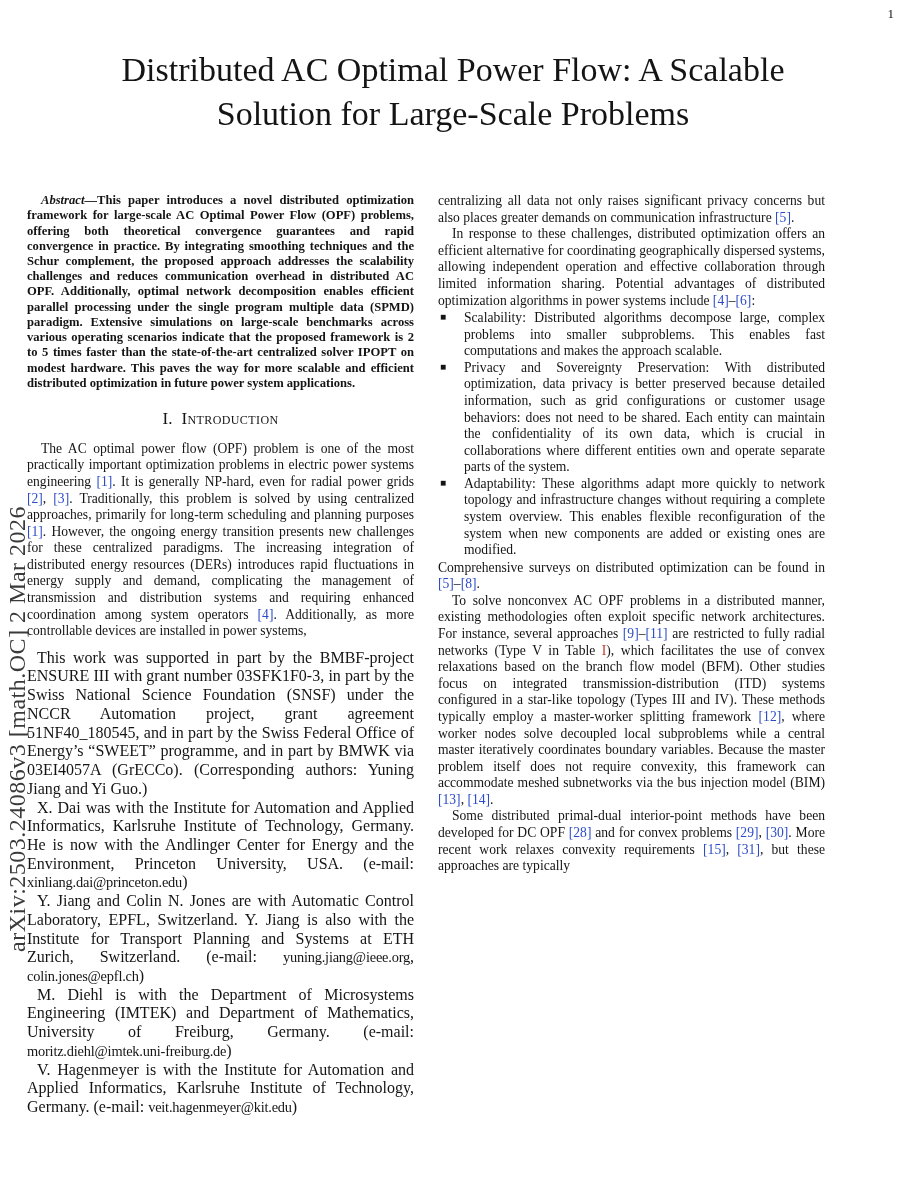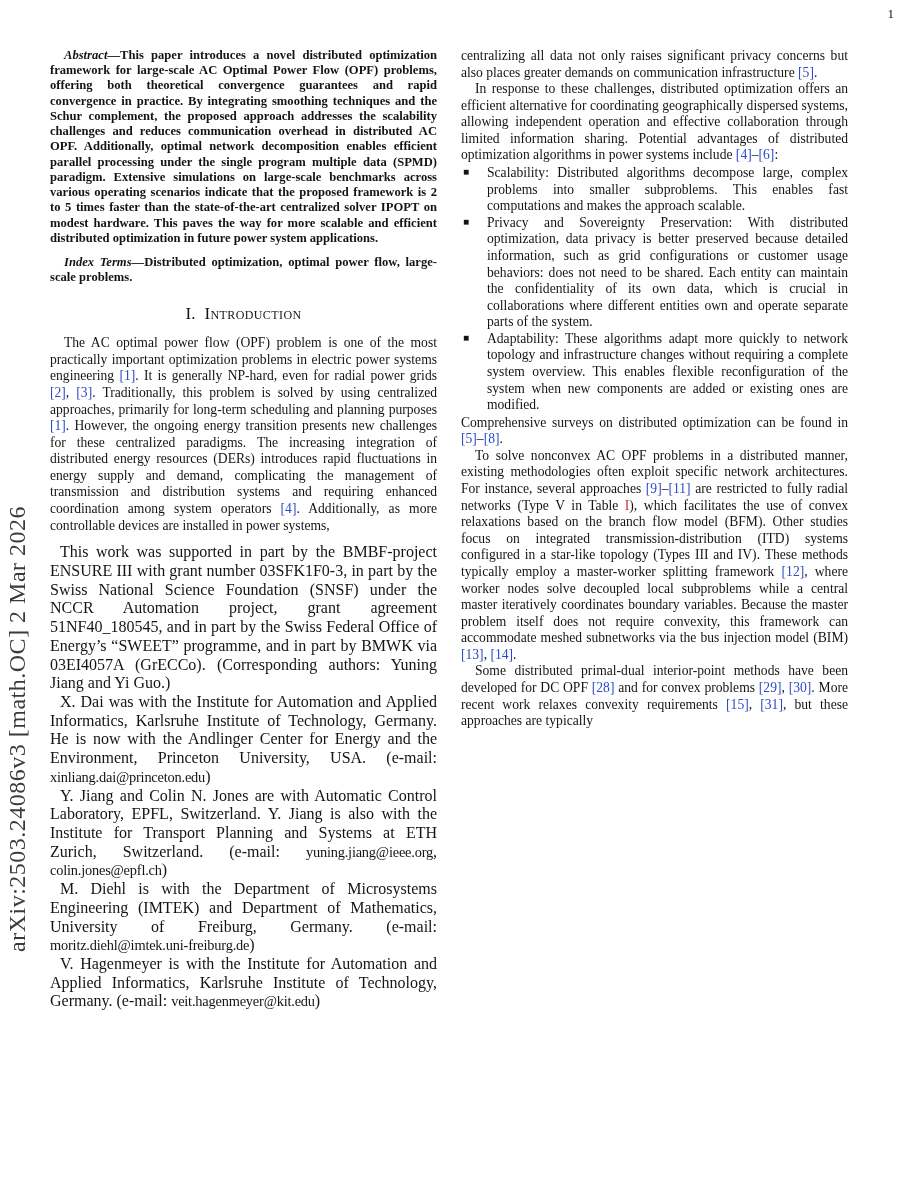--- a/index.html
+++ b/index.html
@@ -38,22 +38,22 @@
   }
   .authors {
     margin-top: 16px;
     font-size: 15.5px;
     line-height: 1.55;
   }
   .it { font-style: italic; }
   .columns {
     display: flex;
     gap: 24px;
-    padding: 0 50px;
-    margin-top: 43px;
+    padding: 0 27px;
+    margin-top: 58px;
   }
   .col {
     width: 387px;
     text-align: justify;
     font-size: 13.6px;
     line-height: 1.22;
   }
   .col p { margin: 0; text-indent: 14px; }
   .col p.noindent { text-indent: 0; }
   .abstract, .index-terms {
@@ -107,30 +107,33 @@
 </head>
 <body>
 
 <div class="page">
 
   <div class="pagenum">1</div>
 
   <div class="arxiv-stamp">arXiv:2503.24086v3  [math.OC]  2 Mar 2026</div>
 
   <div class="header">
+    <h1 class="title">
+      <div>Distributed AC Optimal Power Flow: A Scalable</div>
+      <div>Solution for Large-Scale Problems</div>
+    </h1>
     <div class="authors">
     </div>
   </div>
 
   <div class="columns">
 
     <div class="col">
       <p class="abstract"><span class="abs-label">Abstract—</span><span>This paper introduces a novel distributed optimization framework for large-scale AC Optimal Power Flow (OPF) problems, offering both theoretical convergence guarantees and rapid convergence in practice. By integrating smoothing techniques and the Schur complement, the proposed approach addresses the scalability challenges and reduces communication overhead in distributed AC OPF. Additionally, optimal network decomposition enables efficient parallel processing under the single program multiple data (SPMD) paradigm. Extensive simulations on large-scale benchmarks across various operating scenarios indicate that the proposed framework is 2 to 5 times faster than the state-of-the-art centralized solver IPOPT on modest hardware. This paves the way for more scalable and efficient distributed optimization in future power system applications.</span></p>
 
-      <p class="index-terms"><span class="abs-label">Index Terms—</span><span>Distributed optimization, optimal power flow, large-scale problems.</span></p>
 
       <h2 class="section-heading"><span class="num">I.</span><span class="sc">Introduction</span></h2>
 
       <p>The AC optimal power flow (OPF) problem is one of the most practically important optimization problems in electric power systems engineering <span class="cite">[1]</span>. It is generally NP-hard, even for radial power grids <span class="cite">[2]</span>, <span class="cite">[3]</span>. Traditionally, this problem is solved by using centralized approaches, primarily for long-term scheduling and planning purposes <span class="cite">[1]</span>. However, the ongoing energy transition presents new challenges for these centralized paradigms. The increasing integration of distributed energy resources (DERs) introduces rapid fluctuations in energy supply and demand, complicating the management of transmission and distribution systems and requiring enhanced coordination among system operators <span class="cite">[4]</span>. Additionally, as more controllable devices are installed in power systems,</p>
 
       <div class="footnotes">
         <p>This work was supported in part by the BMBF-project ENSURE III with grant number 03SFK1F0-3, in part by the Swiss National Science Foundation (SNSF) under the NCCR Automation project, grant agreement 51NF40_180545, and in part by the Swiss Federal Office of Energy’s “SWEET” programme, and in part by BMWK via 03EI4057A (GrECCo). (Corresponding authors: Yuning Jiang and Yi Guo.)</p>
         <p>X. Dai was with the Institute for Automation and Applied Informatics, Karlsruhe Institute of Technology, Germany. He is now with the Andlinger Center for Energy and the Environment, Princeton University, USA. (e-mail: <span class="mono">xinliang.dai@princeton.edu</span>)</p>
         <p>Y. Jiang and Colin N. Jones are with Automatic Control Laboratory, EPFL, Switzerland. Y. Jiang is also with the Institute for Transport Planning and Systems at ETH Zurich, Switzerland. (e-mail: <span class="mono">yuning.jiang@ieee.org</span>, <span class="mono">colin.jones@epfl.ch</span>)</p>
         <p>M. Diehl is with the Department of Microsystems Engineering (IMTEK) and Department of Mathematics, University of Freiburg, Germany. (e-mail: <span class="mono">moritz.diehl@imtek.uni-freiburg.de</span>)</p>

